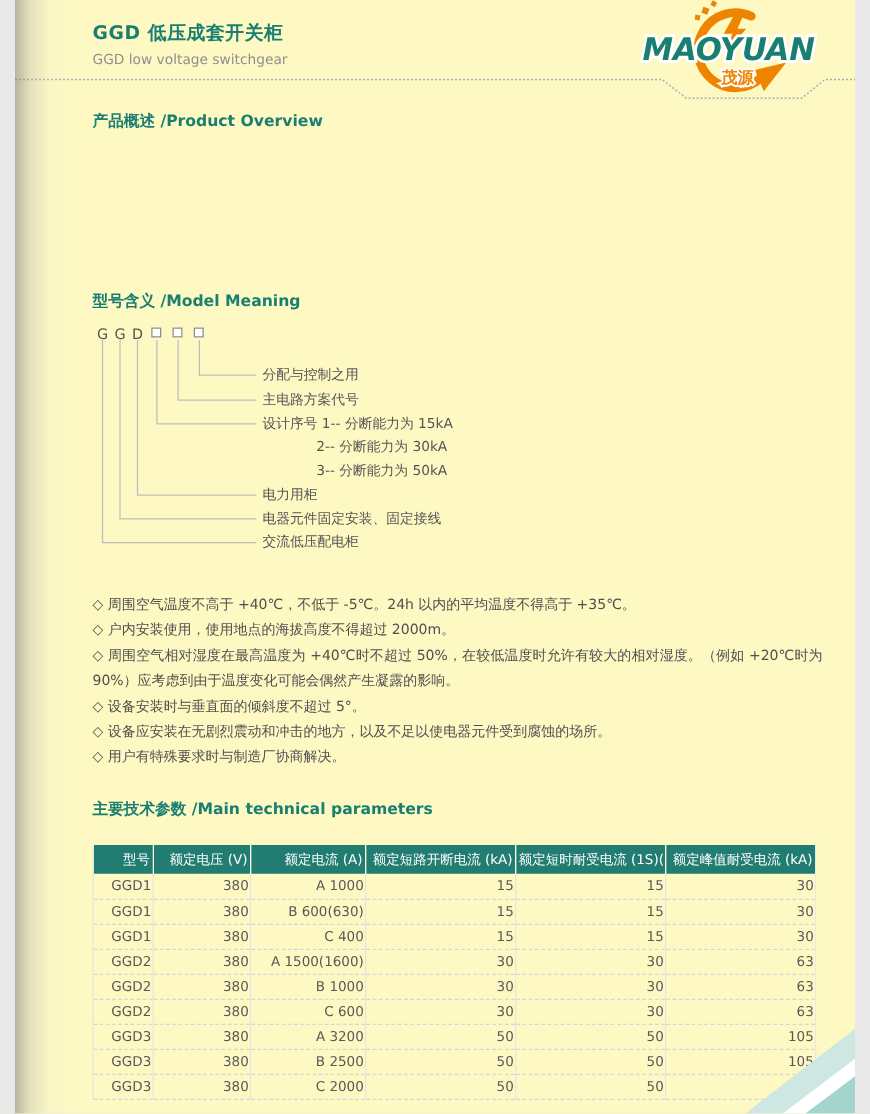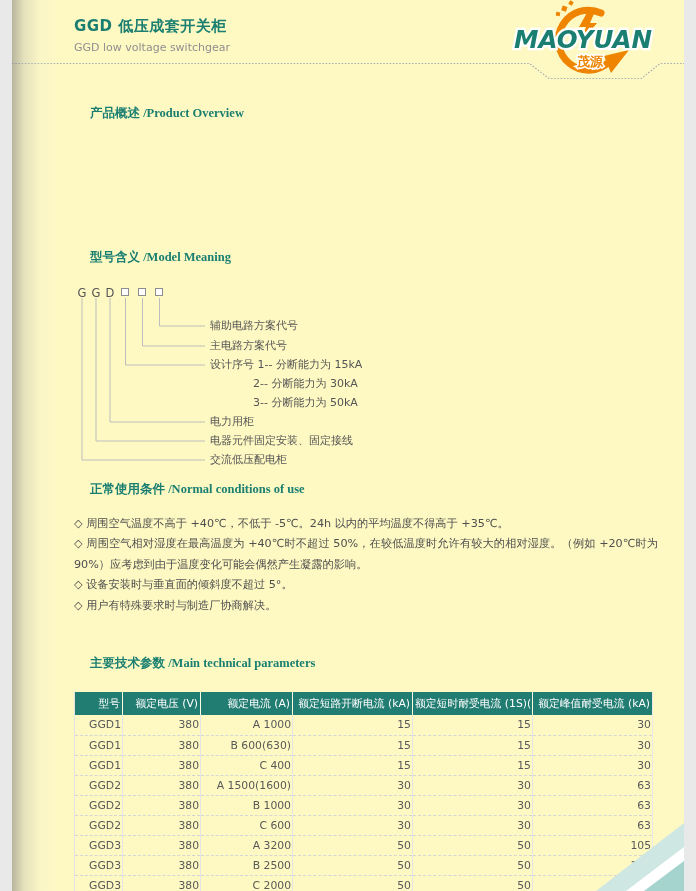--- a/index.html
+++ b/index.html
@@ -27,21 +27,21 @@
     position:absolute;left:62px;top:41px;font-size:11px;color:#8f8f8f;white-space:nowrap;text-align:center;
   }
   .divider-svg{position:absolute;left:0;top:55px;}
   .logo-svg{position:absolute;left:496px;top:0;}
   .section{position:absolute;left:62px;width:580px;}
   .sec-overview{top:89px;}
   .sec-model{top:233px;}
   .sec-conditions{top:465px;width:584px;}
   .sec-parameters{top:639px;}
   .section-heading{
-    margin:16px;font-size:12.5px;font-weight:bold;color:var(--accent-teal);white-space:nowrap;font-family:Liberation Serif, serif;
+    margin:0;font-size:12.5px;font-weight:bold;color:var(--accent-teal);white-space:nowrap;
   }
   .body-text p{
     margin:0;text-indent:2em;font-size:11.2px;line-height:18.4px;
     color:#4f4f4f;text-align:justify;
   }
   .body-text{margin-top:11px;}
   .diagram{position:relative;height:196px;margin-top:6px;font-size:11px;color:#555;}
   .diagram-lines{position:absolute;left:0;top:0;}
   .code-letter{position:absolute;top:4px;width:12px;text-align:center;font-size:11.5px;color:#555;}
   .code-box{position:absolute;top:6px;width:8px;height:8px;border:1px solid #8d8d8d;background:#fff;}
@@ -109,37 +109,38 @@
           <path d="M22 16 V159 H131"></path>
           <path d="M8 16 V178 H131"></path>
         </g>
       </svg>
       <span class="code-letter" style="left:2px">G</span>
       <span class="code-letter" style="left:16px">G</span>
       <span class="code-letter" style="left:30px">D</span>
       <span class="code-box" style="left:47px"></span>
       <span class="code-box" style="left:64px"></span>
       <span class="code-box" style="left:81px"></span>
-      <div class="diagram-label" style="left:136px;top:37px">辅助电路方案代号</div>
+      <div class="diagram-label" style="left:136px;top:37px">分配与控制之用</div>
       <div class="diagram-label" style="left:136px;top:57px">主电路方案代号</div>
       <div class="diagram-label" style="left:136px;top:76px">设计序号 1-- 分断能力为 15kA</div>
       <div class="diagram-label" style="left:179px;top:95px">2-- 分断能力为 30kA</div>
       <div class="diagram-label" style="left:179px;top:114px">3-- 分断能力为 50kA</div>
       <div class="diagram-label" style="left:136px;top:133px">电力用柜</div>
       <div class="diagram-label" style="left:136px;top:152px">电器元件固定安装、固定接线</div>
       <div class="diagram-label" style="left:136px;top:171px">交流低压配电柜</div>
     </div>
   </div>
 
   <div class="section sec-conditions">
-    <h3 class="section-heading">正常使用条件 /Normal conditions of use</h3>
     <div class="cond-list">
       <div class="cond-item">◇ 周围空气温度不高于 +40℃，不低于 -5℃。24h 以内的平均温度不得高于 +35℃。</div>
+      <div class="cond-item">◇ 户内安装使用，使用地点的海拔高度不得超过 2000m。</div>
       <div class="cond-item">◇ 周围空气相对湿度在最高温度为 +40℃时不超过 50%，在较低温度时允许有较大的相对湿度。（例如 +20℃时为 90%）应考虑到由于温度变化可能会偶然产生凝露的影响。</div>
       <div class="cond-item">◇ 设备安装时与垂直面的倾斜度不超过 5°。</div>
+      <div class="cond-item">◇ 设备应安装在无剧烈震动和冲击的地方，以及不足以使电器元件受到腐蚀的场所。</div>
       <div class="cond-item">◇ 用户有特殊要求时与制造厂协商解决。</div>
     </div>
   </div>
 
   <div class="section sec-parameters">
     <h3 class="section-heading">主要技术参数 /Main technical parameters</h3>
     <table class="params">
       <colgroup>
         <col style="width:48px">
           <col style="width:78px">

